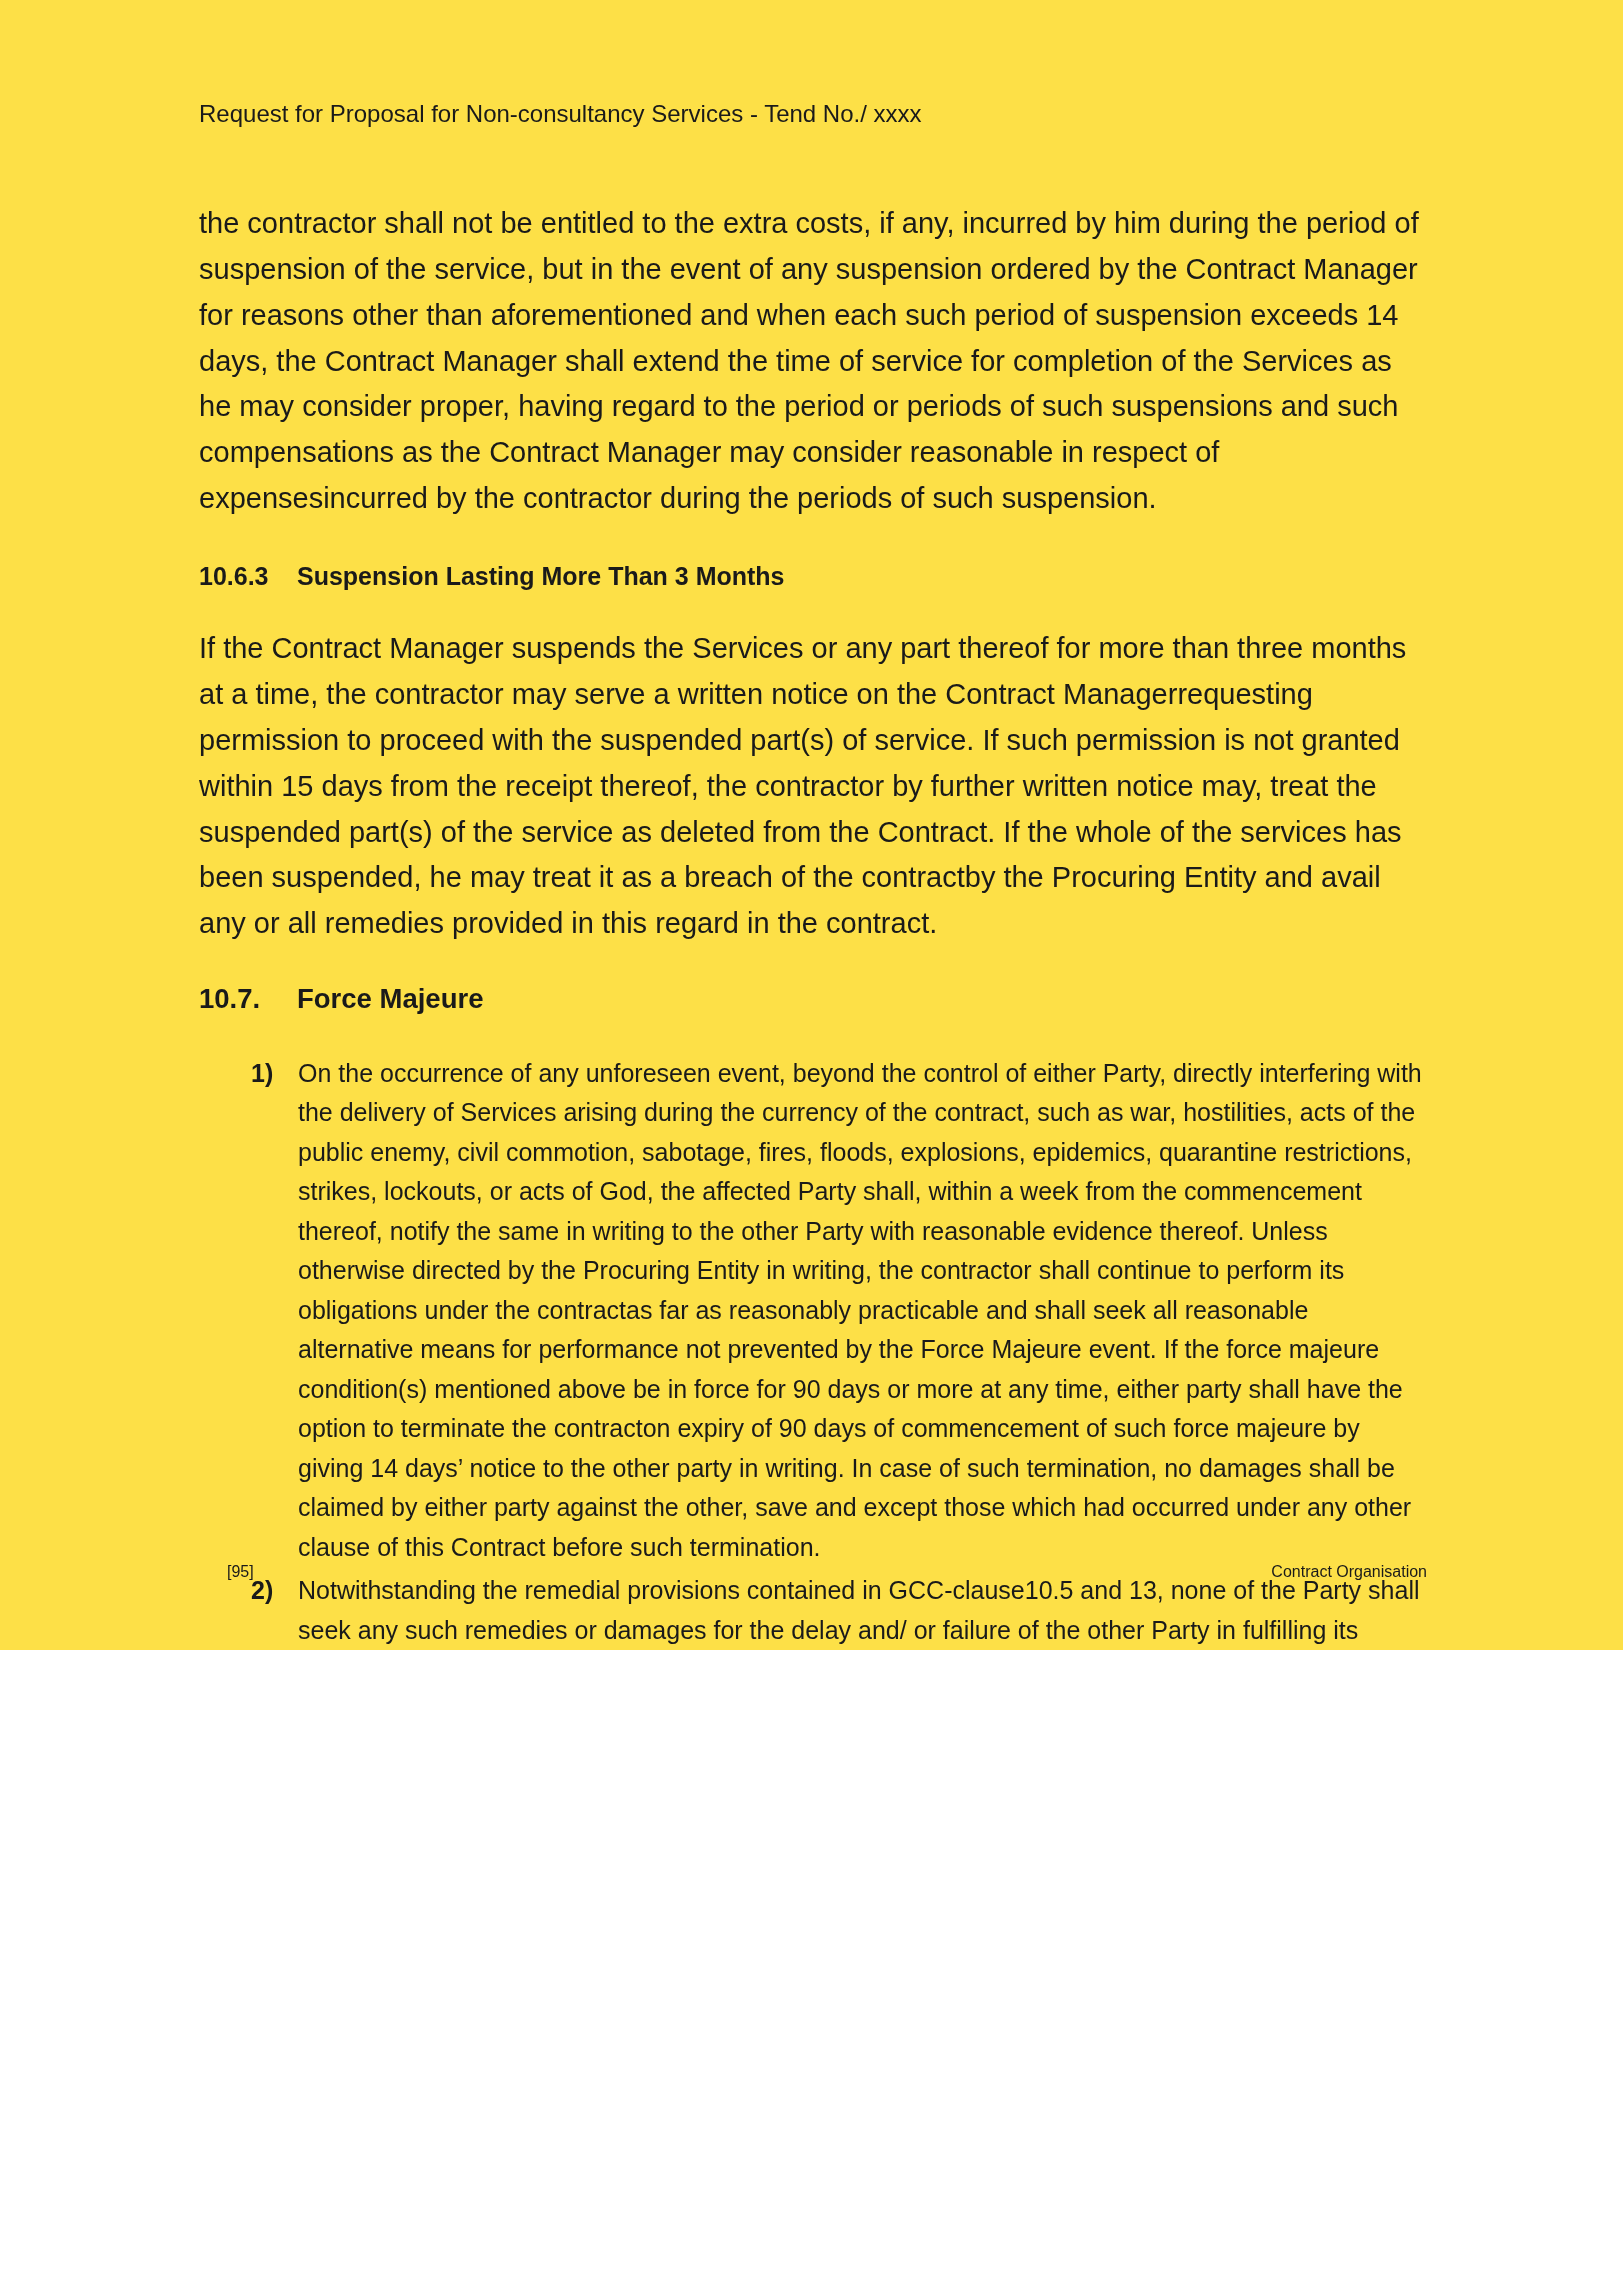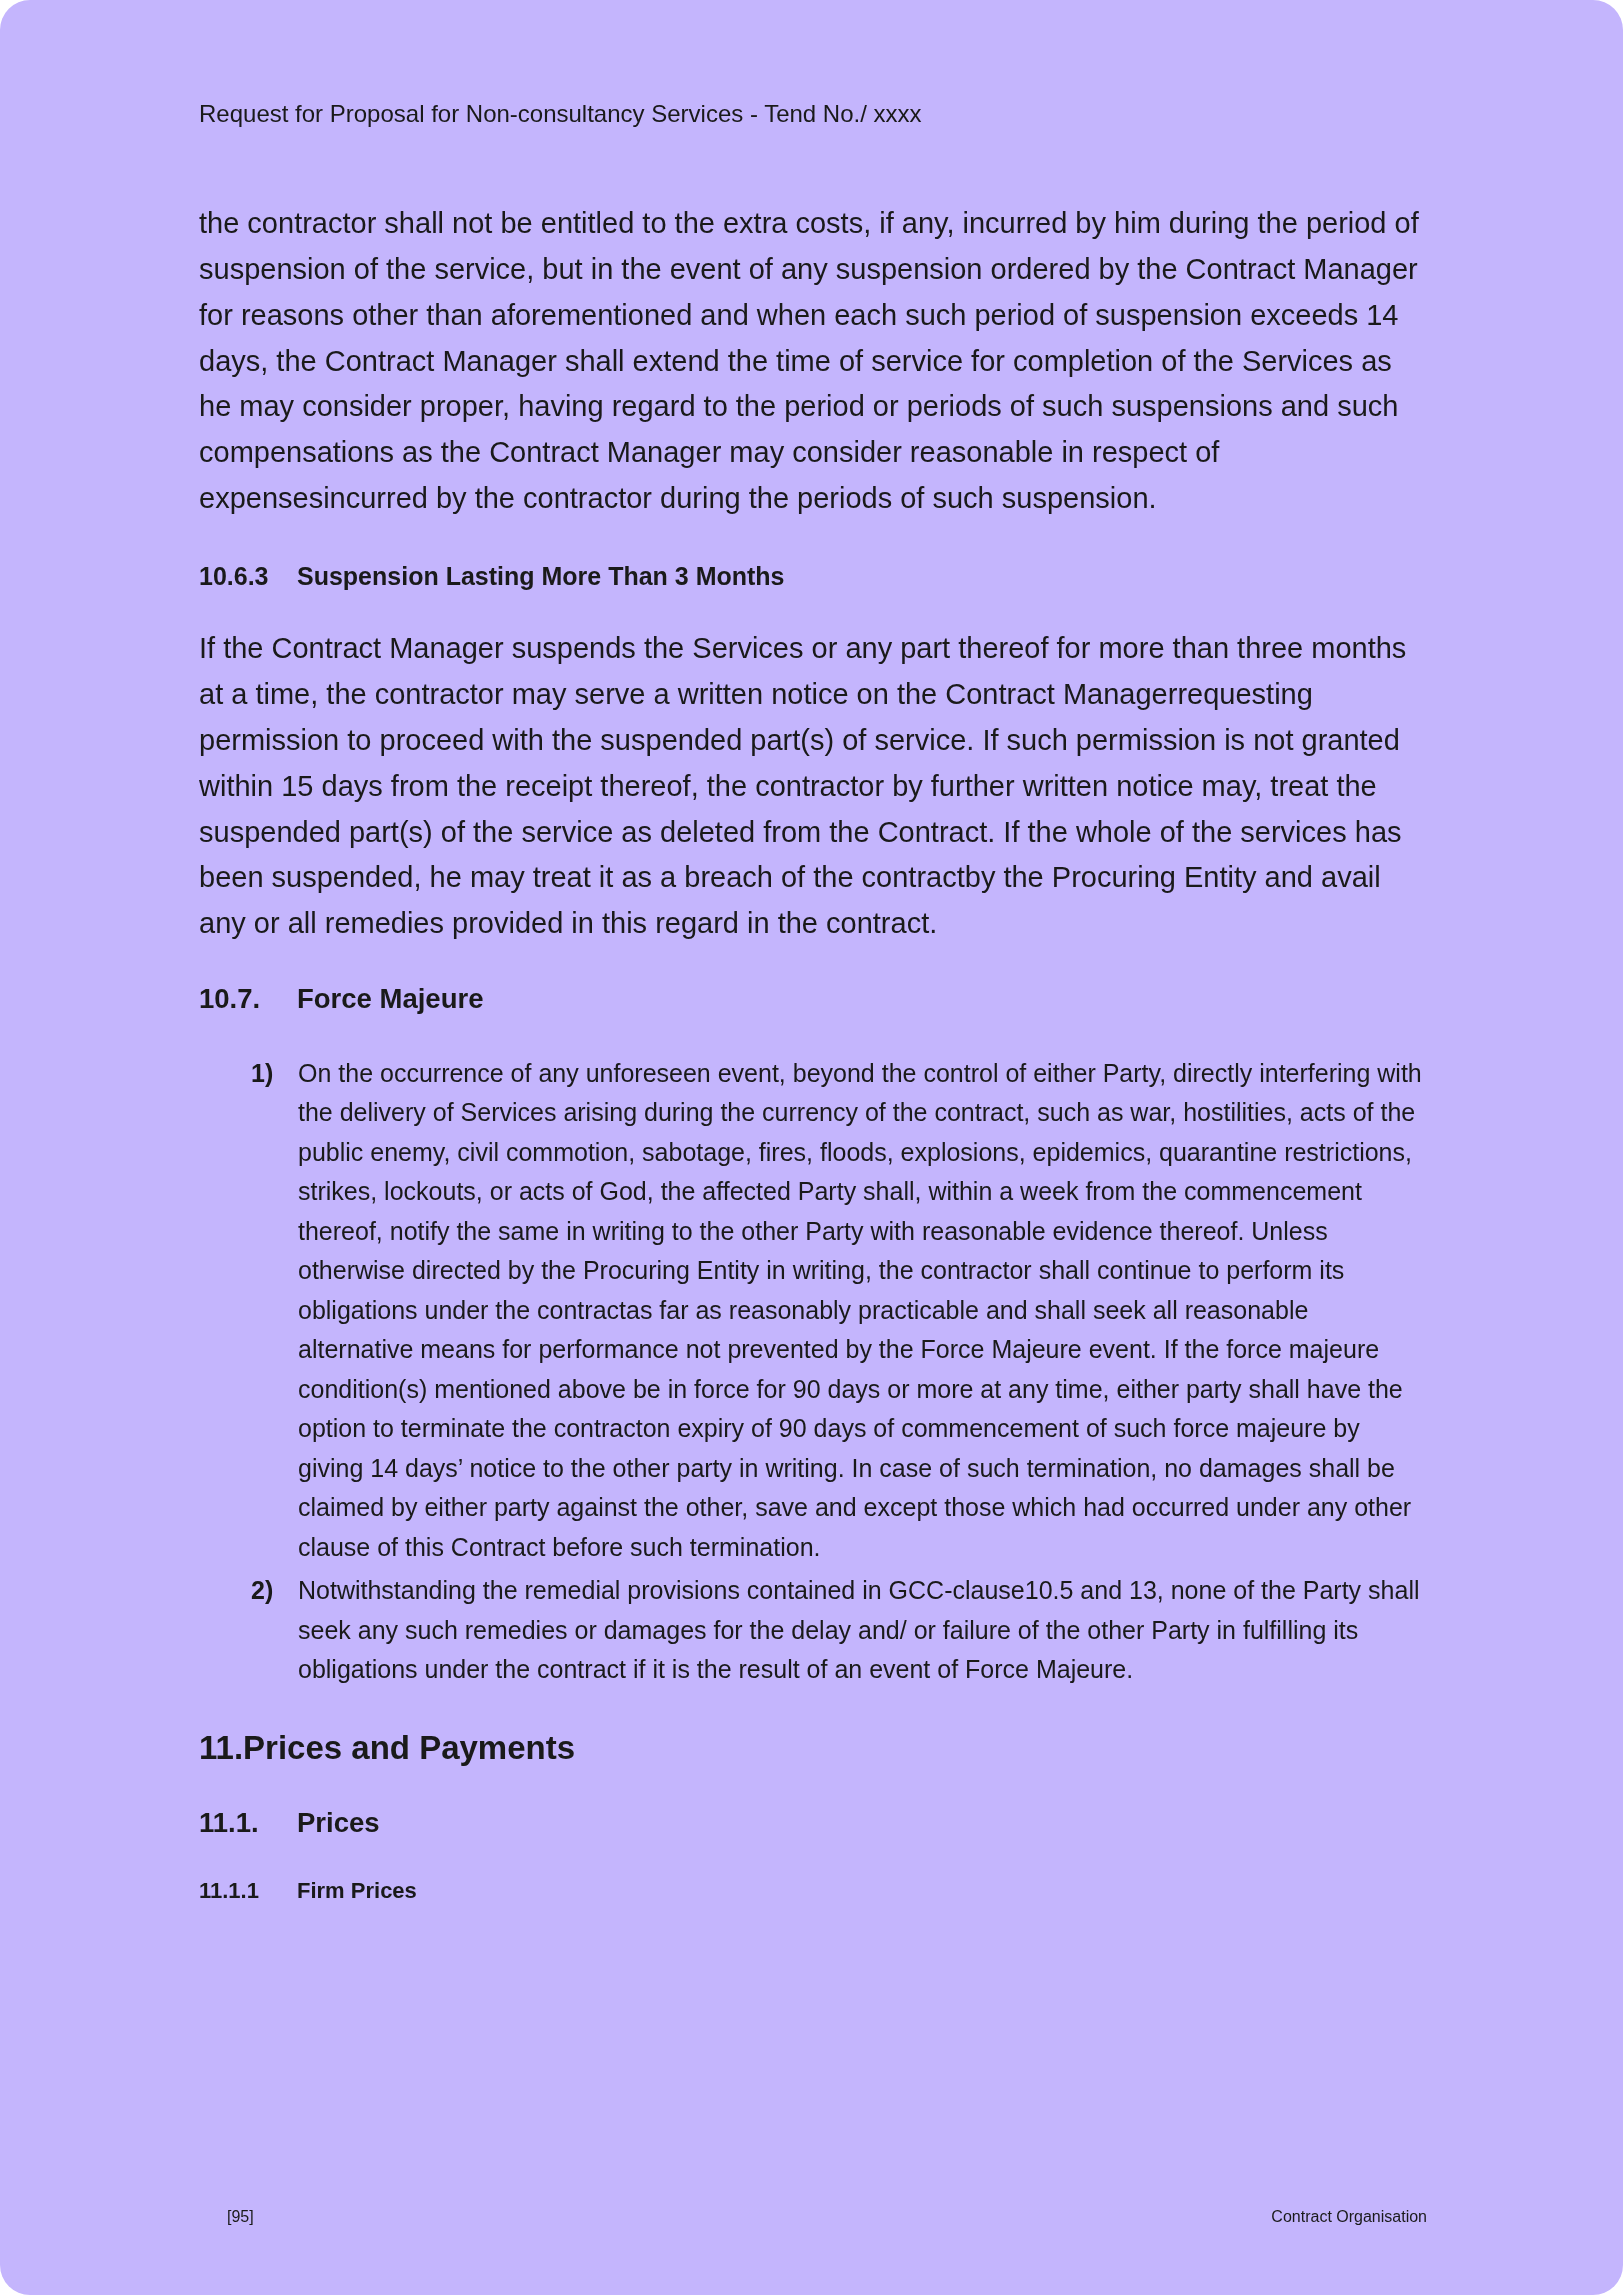--- a/index.html
+++ b/index.html
@@ -3,28 +3,27 @@
 <meta charset="utf-8">
 <style>
   html, body {
     margin: 0;
     padding: 0;
     background: #ffffff;
   }
   .page {
     position: relative;
     width: 1623px;
-    height: 2295px;
+    height: 1650px;
     box-sizing: border-box;
-    background: #c4b5fd;
+    background: #fde047;
     color: #1a1a1a;
     font-family: "Liberation Sans", sans-serif;
     padding: 98px 195px 0 199px;
     overflow: hidden;
-    border-radius: 30px;
   }
   .header {
     font-size: 24px;
     line-height: 1.3;
     margin: 0 0 72px 0;
   }
   p.body-text {
     font-size: 29px;
     line-height: 1.58;
     margin: 0 0 34px 0;

